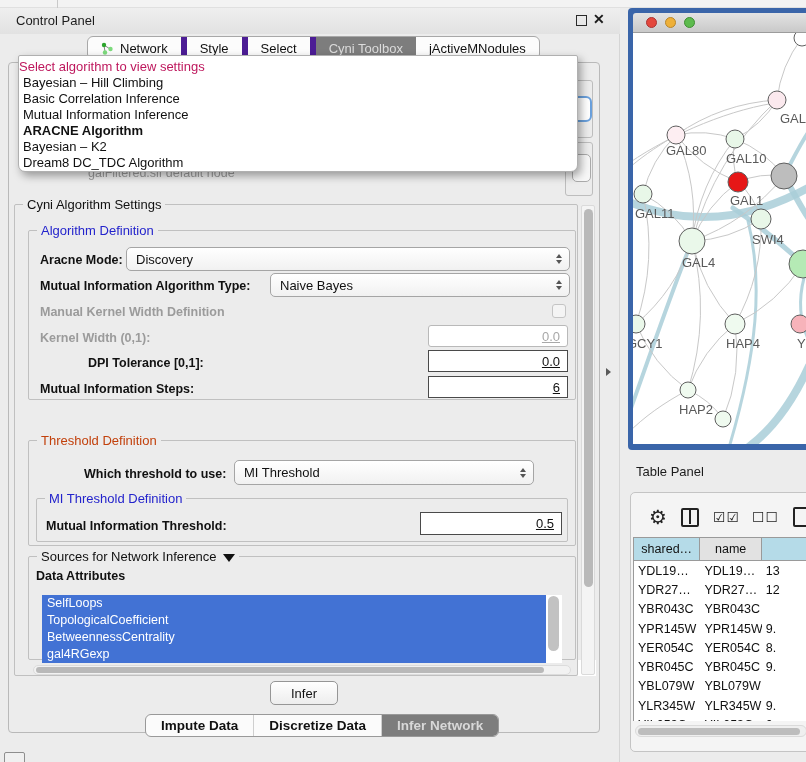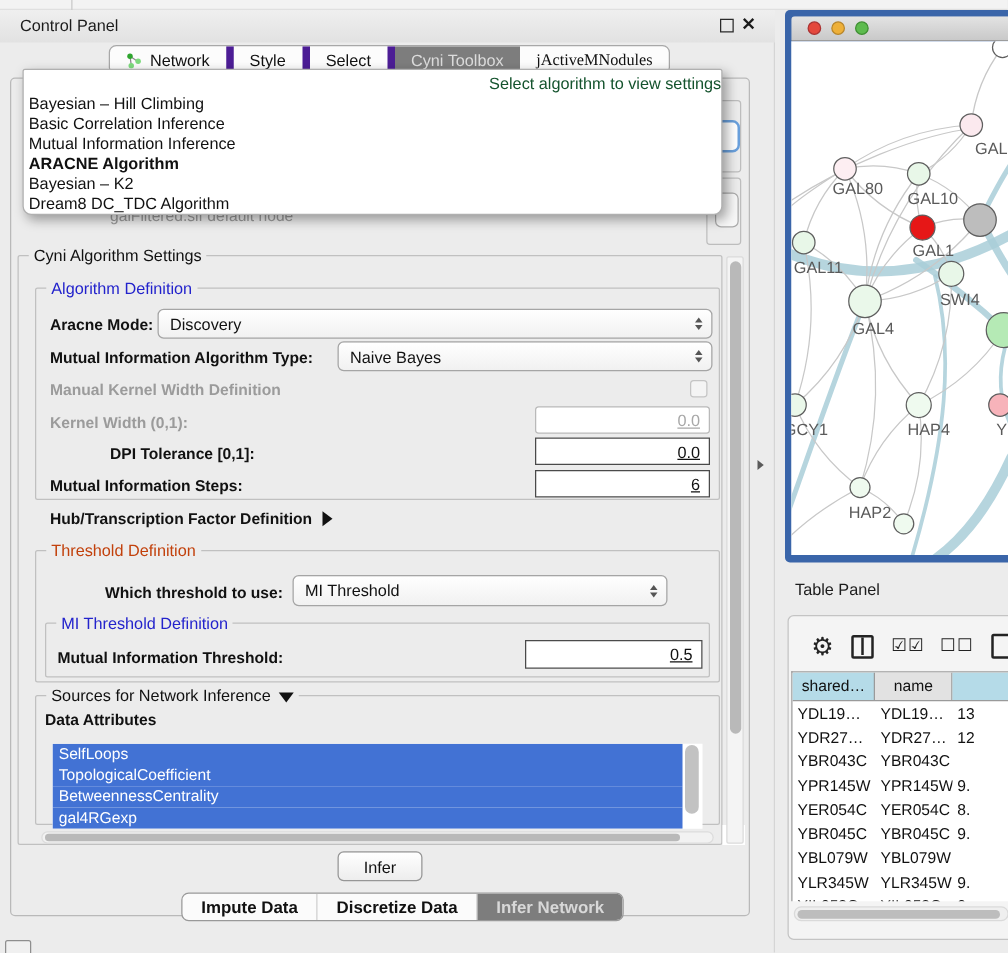--- a/index.html
+++ b/index.html
@@ -17,39 +17,39 @@
     background:linear-gradient(#efefef,#e2e2e2); }
   #cp-title { position:absolute; left:16px; top:5px; font-size:13px; color:#1c1c1c; }
   #cp-float { position:absolute; left:576px; top:7px; width:11px; height:11px; border:1.8px solid #2a2a2a; background:transparent; }
   #cp-close { position:absolute; left:593px; top:3px; font-size:14px; font-weight:bold; color:#1a1a1a; }
 
   
   #tabbar { position:absolute; left:87px; top:28px; height:24px; display:flex; align-items:stretch;
     background:#fcfcfc; border:1px solid #a8a8a8; border-radius:6px; overflow:hidden; }
   .tab { display:flex; align-items:center; padding:0 13px; font-size:13px; color:#111;
     border-right:6px solid #4c1d95; white-space:nowrap; }
-  .tab:last-child { border-right:none;font-family:Liberation Serif, serif; }
+  .tab:last-child { border-right:none; }
   .tab.selected { background:#7d7d7d; color:#dcdcdc; border-right:none; }
   .tab .net-icon { width:13px; height:13px; margin-right:6px; }
 
   
   #outer-panel { position:absolute; left:8px; top:54px; width:592px; height:671px;
     border:1px solid #b9b9b9; border-radius:4px; background:#ececec; }
 
   
   .peek-group { position:absolute; border:1px solid #bdbdbd; border-radius:3px; background:#ececec; }
   .peek-combo-blue { position:absolute; border:2px solid #6aa0dc; border-radius:6px; background:#fff; }
   .peek-combo { position:absolute; border:1px solid #aaa; border-radius:5px; background:#f7f7f7; }
   #bg-combo-text { position:absolute; left:88px; top:158px; font-size:12.5px; color:#9a9a9a; }
 
   
   #algo-popup { position:absolute; left:18px; top:47px; width:560px; height:117px; background:#fff;
     border:1px solid #b0b0b0; border-radius:2px 2px 7px 7px;
     box-shadow:3px 4px 9px rgba(0,0,0,0.35); z-index:40; }
-  #algo-placeholder { text-align:right; color:#14532d; font-size:13px; padding-top:3px; height:19px; }
+  #algo-placeholder { text-align:left; color:#be185d; font-size:13px; padding-top:3px; height:19px; }
   .algo-item { font-size:13px; color:#111; height:16px; line-height:16px; padding-left:4px; white-space:nowrap; }
   .algo-item.bold { font-weight:bold; }
 
   
   .group { position:absolute; border:1px solid #c0c0c0; border-radius:2px; }
   .group-label { position:absolute; top:-8px; left:8px; background:#ececec; padding:0 4px;
     font-size:13px; color:#111; white-space:nowrap; }
   .group-label.blue { color:#2323cc; }
   .group-label.green { color:#c2410c; }
 
@@ -235,23 +235,20 @@
   </div>
   <span class="f-label" style="left:40px; top:348px;margin-left:48px;">DPI Tolerance [0,1]:</span>
   <div class="field active" style="left:428px; top:342px; width:140px; height:22px;">
     <span>0.0</span>
   </div>
   <span class="f-label" style="left:40px; top:374px;">Mutual Information Steps:</span>
   <div class="field active" style="left:428px; top:368px; width:140px; height:22px;">
     <span>6</span>
   </div>
 
-  <span class="f-label" style="left:40px; top:400px;">
-    <span>Hub/Transcription Factor Definition</span><span class="tri-right"></span>
-  </span>
 
   <div class="group" style="left:28px; top:432px; width:548px; height:106px;">
     <span class="group-label green">Threshold Definition</span>
   </div>
   <span class="f-label" style="left:84px; top:459px;">Which threshold to use:</span>
   <div class="combo" style="left:234px; top:452px; width:300px; height:25px;">
     <span>MI Threshold</span>
     <span class="stepper">
         <span class="up"></span>
         <span class="dn"></span>

